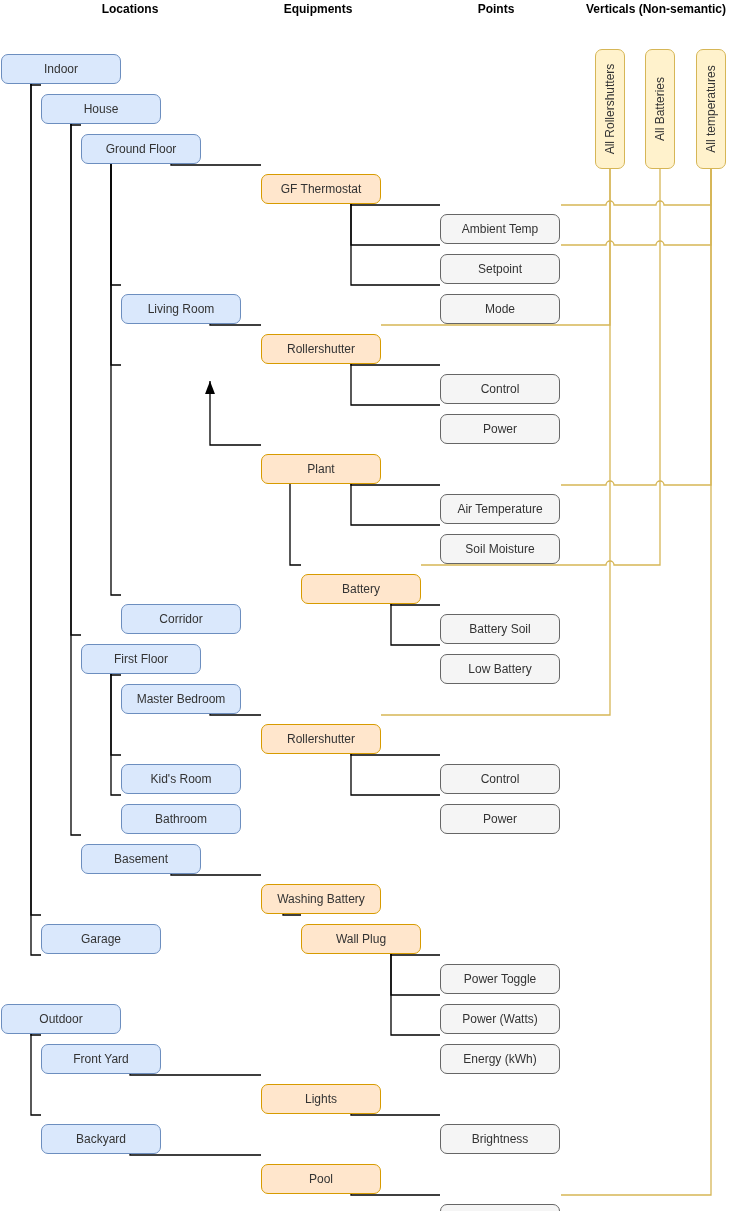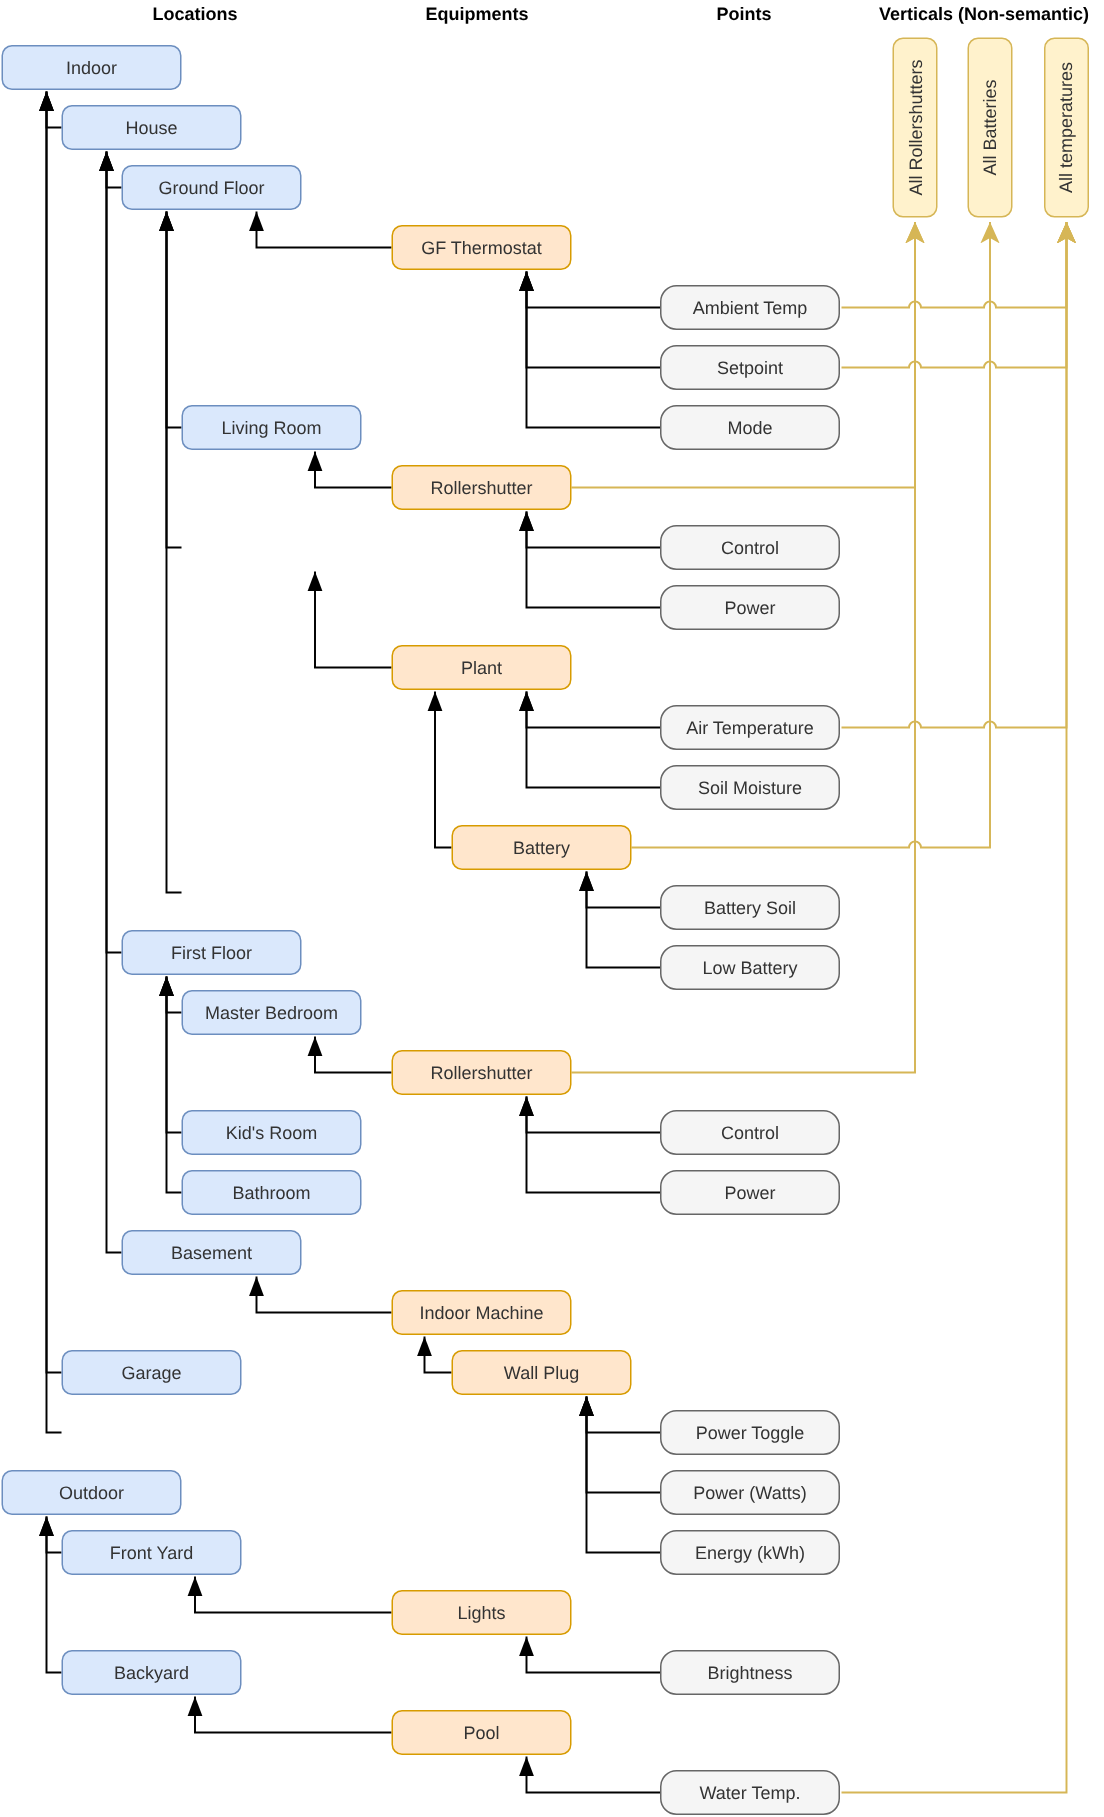--- a/index.html
+++ b/index.html
@@ -10,25 +10,25 @@
   #edges { position:absolute; left:0; top:0; }
   .eb { stroke:var(--edge-semantic,#000000); fill:none; stroke-width:1.3px; }
   .ey { stroke:var(--edge-vertical,#d6b656); fill:none; stroke-width:1.3px; }
   .hdr {
     position:absolute; top:2px; transform:translateX(-50%);
     font-size:12px; font-weight:bold; color:var(--header-text,#000000); white-space:nowrap;
   }
   .node {
     position:absolute; box-sizing:border-box; width:120px; height:30px;
     border-radius:7px; border:1.3px solid; display:flex; align-items:center; justify-content:center;
-    font-size:12px; color:var(--label-text,#333333); white-space:nowrap;
+    font-size:12px; color:var(--label-text,#333333); white-space:nowrap;margin-top:24px;
   }
   .loc   { background:var(--location-fill,#dae8fc);  border-color:var(--location-stroke,#6c8ebf); }
   .equip { background:var(--equipment-fill,#ffe6cc); border-color:var(--equipment-stroke,#d79b00); }
-  .pt    { background:var(--point-fill,#f5f5f5);     border-color:var(--point-stroke,#666666);border-radius:11px; }
+  .pt    { background:var(--point-fill,#f5f5f5);     border-color:var(--point-stroke,#666666); }
   .vert  { width:30px; height:120px; background:var(--vertical-fill,#fff2cc); border-color:var(--vertical-stroke,#d6b656); }
   .vert span { transform:rotate(-90deg); white-space:nowrap; }
 </style>
 </head>
 <body>
 
 <div id="canvas">
 
   <svg id="edges" width="736" height="1211" viewBox="0 0 736 1211">
     <defs>
@@ -91,36 +91,37 @@
 
   <div class="hdr" style="left:130px">Locations</div>
   <div class="hdr" style="left:318px">Equipments</div>
   <div class="hdr" style="left:496px">Points</div>
   <div class="hdr" style="left:656px">Verticals (Non-semantic)</div>
 
   <div class="node loc" style="left:1px;top:30px">Indoor</div>
   <div class="node loc" style="left:41px;top:70px">House</div>
   <div class="node loc" style="left:81px;top:110px">Ground Floor</div>
   <div class="node loc" style="left:121px;top:270px">Living Room</div>
+  <div class="node loc" style="left:121px;top:580px">Corridor</div>
   <div class="node loc" style="left:81px;top:620px">First Floor</div>
   <div class="node loc" style="left:121px;top:660px">Master Bedroom</div>
   <div class="node loc" style="left:121px;top:740px">Kid's Room</div>
   <div class="node loc" style="left:121px;top:780px">Bathroom</div>
   <div class="node loc" style="left:81px;top:820px">Basement</div>
   <div class="node loc" style="left:41px;top:900px">Garage</div>
   <div class="node loc" style="left:1px;top:980px">Outdoor</div>
   <div class="node loc" style="left:41px;top:1020px">Front Yard</div>
   <div class="node loc" style="left:41px;top:1100px">Backyard</div>
 
   <div class="node equip" style="left:261px;top:150px">GF Thermostat</div>
   <div class="node equip" style="left:261px;top:310px">Rollershutter</div>
   <div class="node equip" style="left:261px;top:430px">Plant</div>
   <div class="node equip" style="left:301px;top:550px">Battery</div>
   <div class="node equip" style="left:261px;top:700px">Rollershutter</div>
-  <div class="node equip" style="left:261px;top:860px">Indoor Machine</div>
+  <div class="node equip" style="left:261px;top:860px">Washing Battery</div>
   <div class="node equip" style="left:301px;top:900px">Wall Plug</div>
   <div class="node equip" style="left:261px;top:1060px">Lights</div>
   <div class="node equip" style="left:261px;top:1140px">Pool</div>
 
   <div class="node pt" style="left:440px;top:190px">Ambient Temp</div>
   <div class="node pt" style="left:440px;top:230px">Setpoint</div>
   <div class="node pt" style="left:440px;top:270px">Mode</div>
   <div class="node pt" style="left:440px;top:350px">Control</div>
   <div class="node pt" style="left:440px;top:390px">Power</div>
   <div class="node pt" style="left:440px;top:470px">Air Temperature</div>

